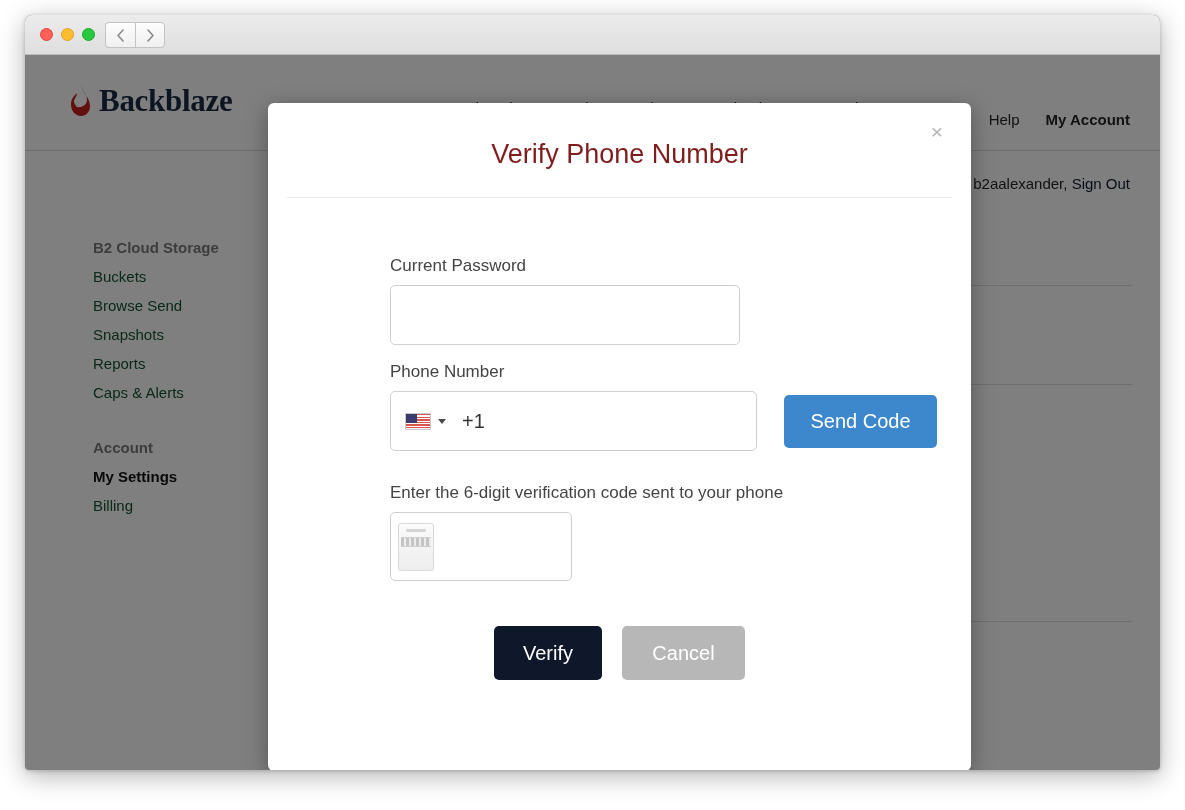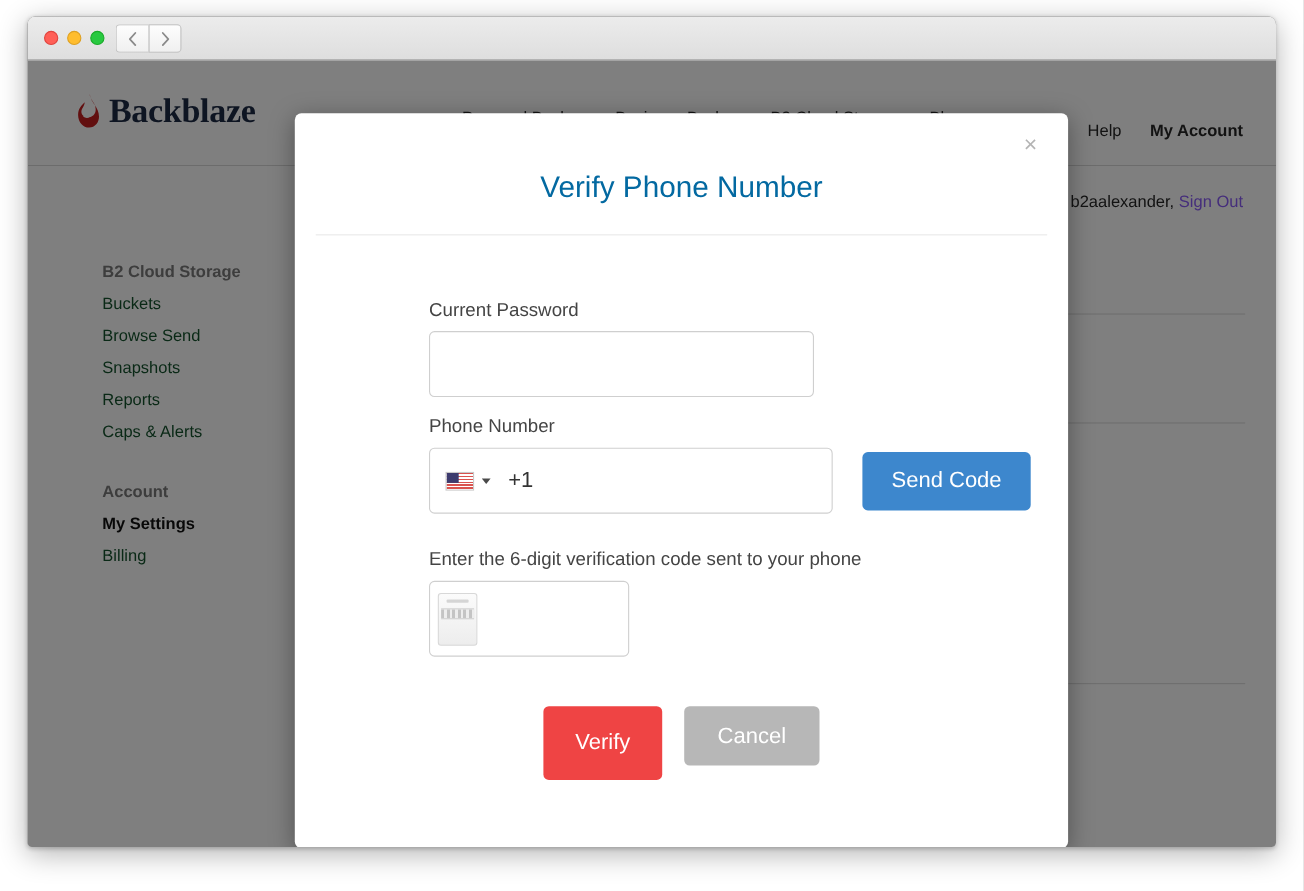--- a/index.html
+++ b/index.html
@@ -136,21 +136,21 @@
     height: 50px;
     background: #ffffff;
   }
   .welcome-text {
     position: absolute;
     right: 30px; top: 24px;
     font-size: 15px;
     color: #262626;
     white-space: nowrap;
   }
-  .welcome-text a { color: #8b5cf6; text-decoration: none; }
+  .welcome-text a { color: #0f172a; text-decoration: none; }
 
   .body-area {
     position: relative;
     height: 569px;
     background: #ffffff;
   }
 
   .sidebar {
     position: absolute;
     left: 68px; top: 38px;
@@ -204,22 +204,22 @@
     color: #b4b4b4;
     background: none;
     border: none;
     cursor: pointer;
     font-family: "Liberation Sans", sans-serif;
   }
   .modal-title {
     text-align: center;
     font-size: 27px;
     font-weight: normal;
-    color: #0369a1;
-    padding-top: 52px;
+    color: #7f1d1d;
+    padding-top: 36px;
   }
   .modal-head-rule {
     height: 1px;
     background: #e9e9e9;
     margin: 27px 19px 0 19px;
   }
 
   .modal-body {
     padding: 58px 0 0 122px;
   }
@@ -355,22 +355,22 @@
   }
 
   .modal-actions {
     display: flex;
     gap: 20px;
     justify-content: center;
     margin-top: 45px;
     padding-right: 122px;
   }
   .btn-verify {
-    width: 108px; height: 67px;
-    background: #ef4444;
+    width: 108px; height: 54px;
+    background: #0f172a;
     border: none; border-radius: 5px;
     color: #ffffff; font-size: 20px; cursor: pointer;
     font-family: "Liberation Sans", sans-serif;
   }
   .btn-cancel {
     width: 123px; height: 54px;
     background: #b7b7b7;
     border: none; border-radius: 5px;
     color: #ffffff; font-size: 20px; cursor: pointer;
     font-family: "Liberation Sans", sans-serif;

